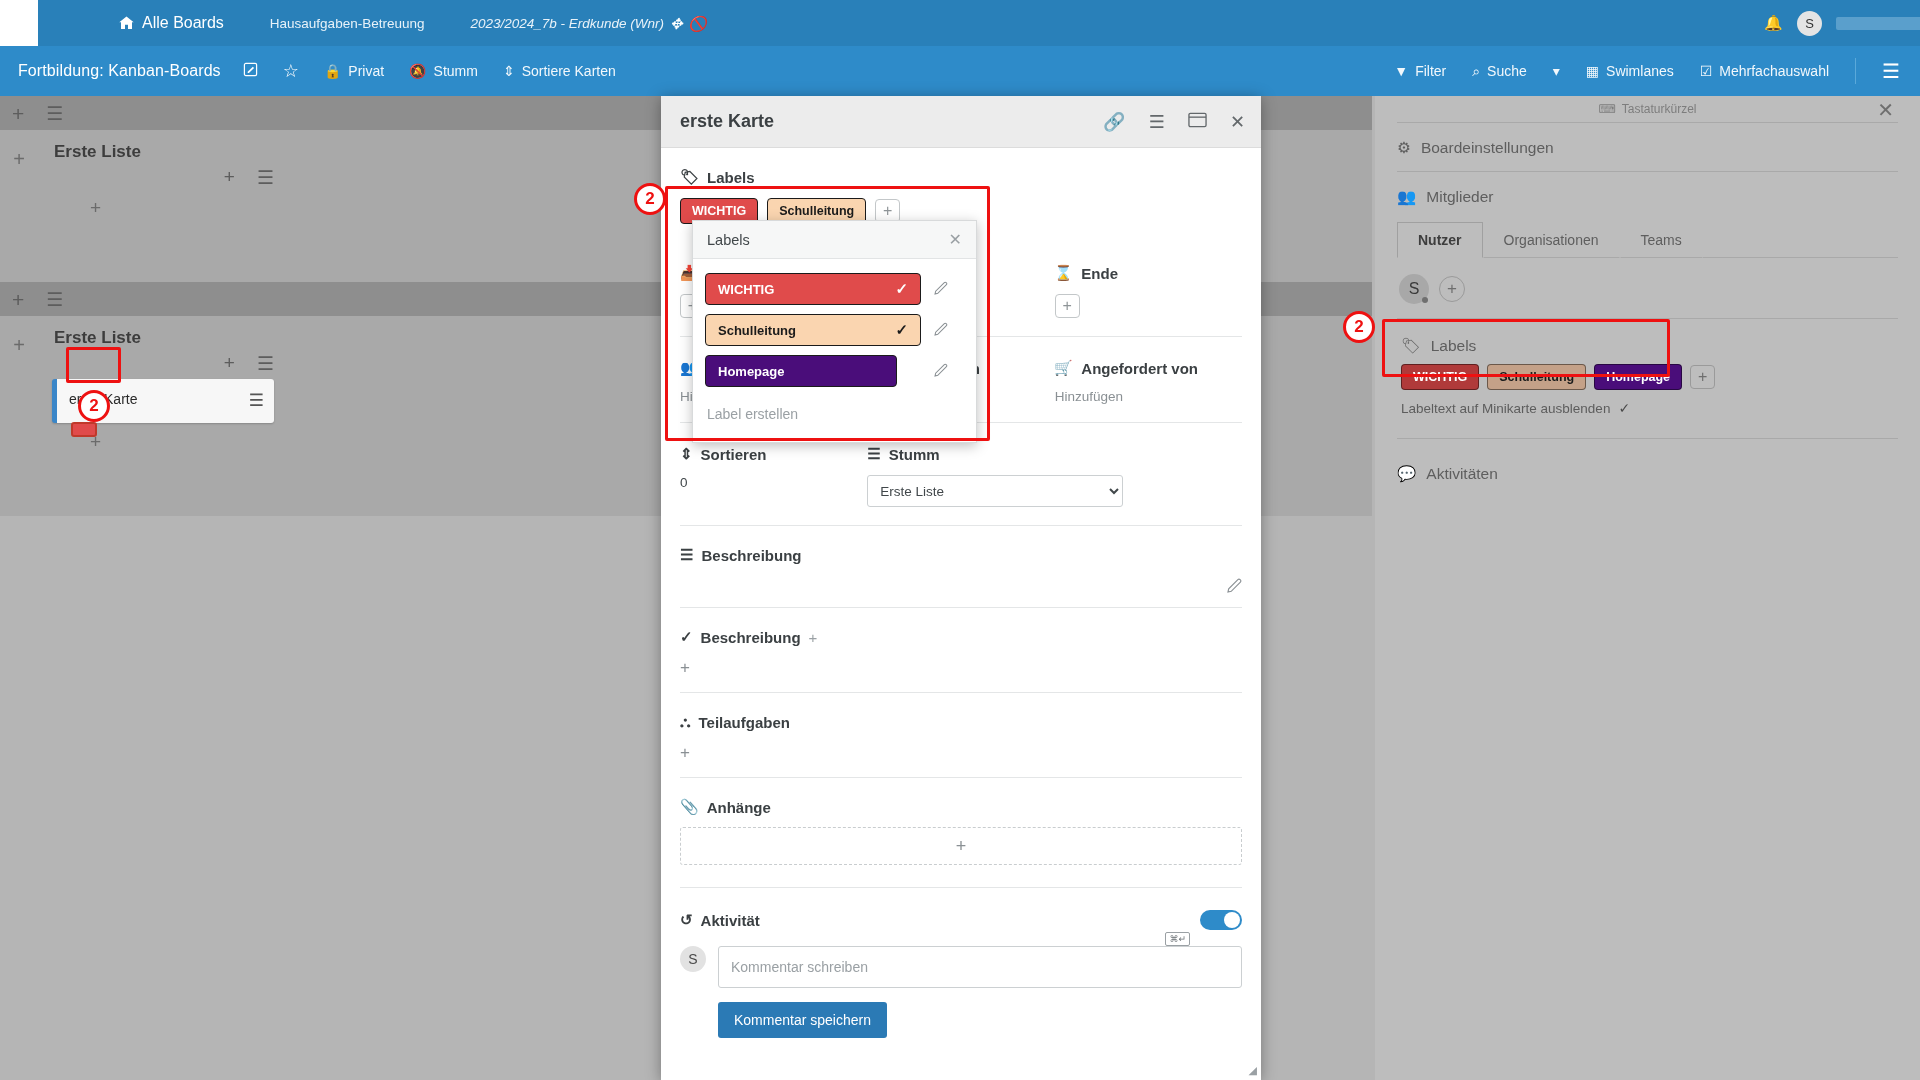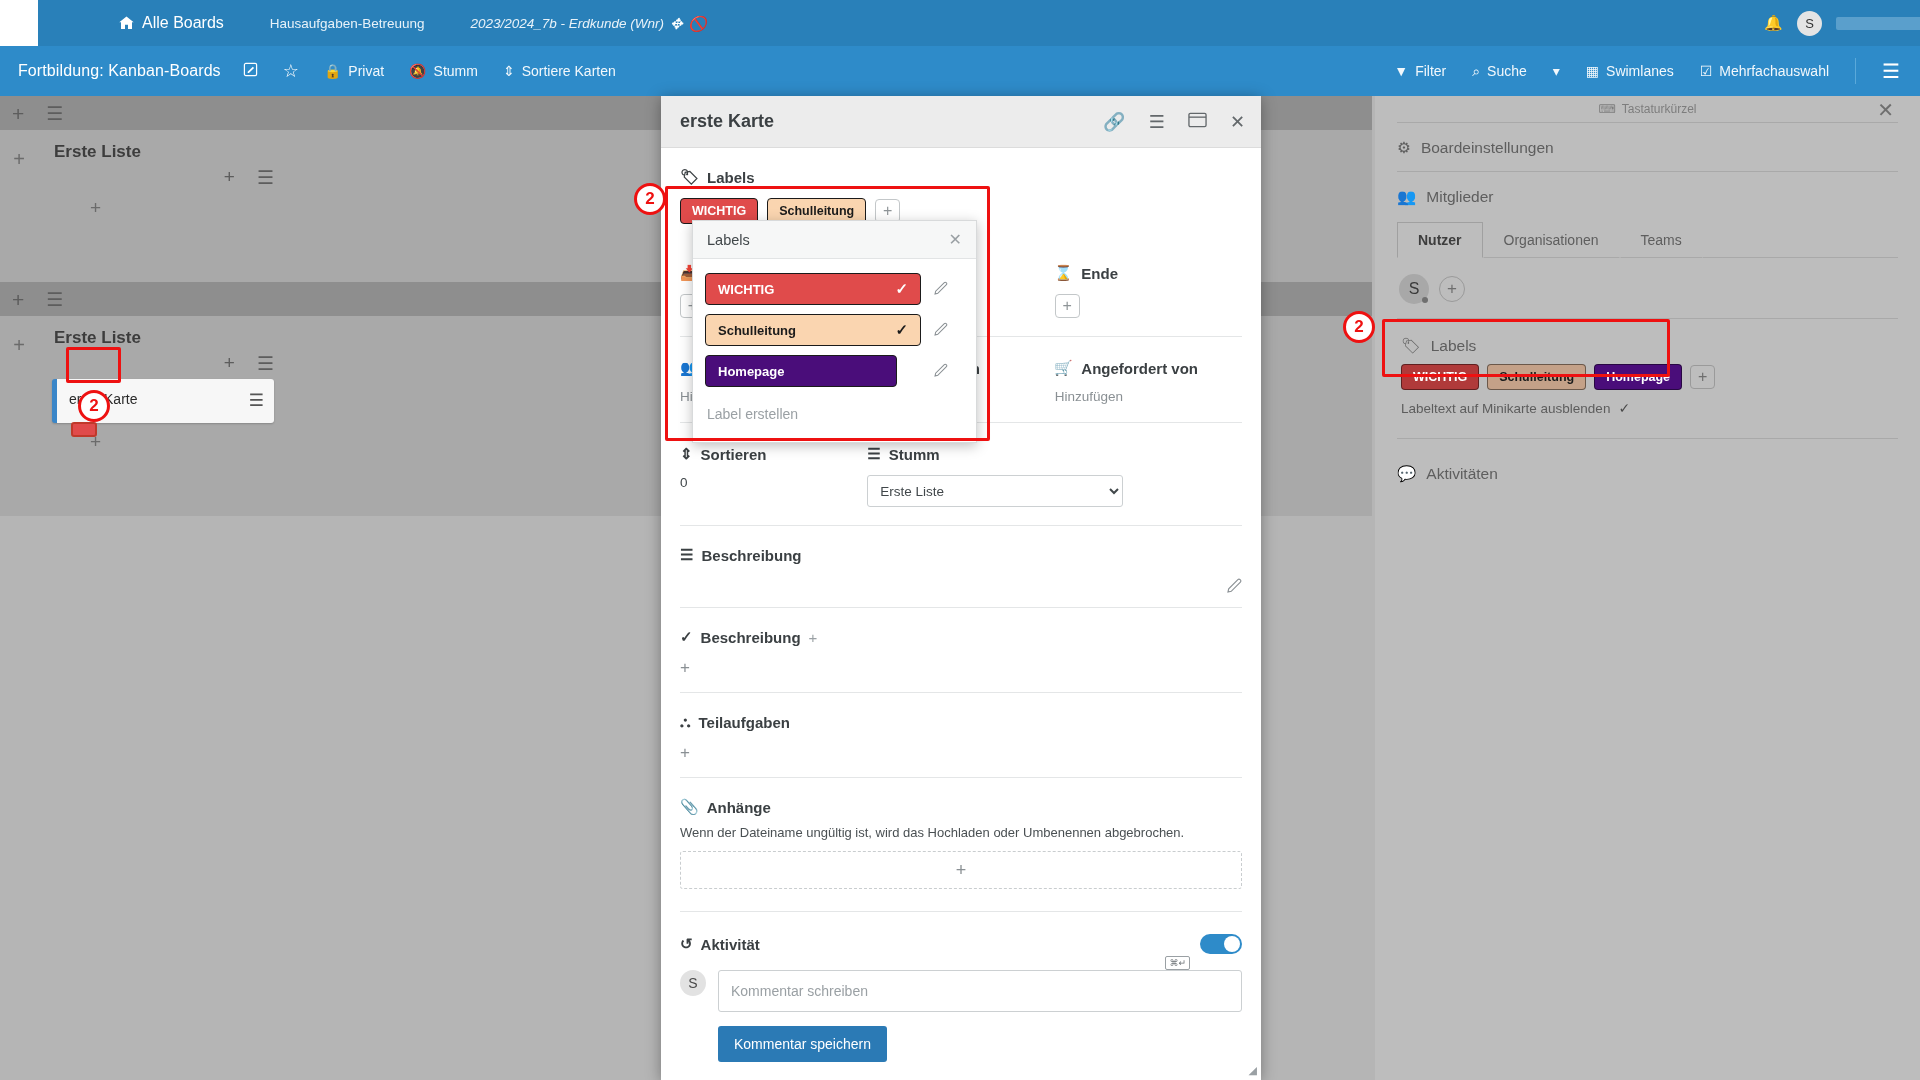--- a/index.html
+++ b/index.html
@@ -485,21 +485,20 @@
       </div>
       <div class="plus-under">+</div>
     </div>
     <div class="rule"></div>
 
     <div class="sec-block">
       <div class="sec-head">
         <span>📎</span>
         <span>Anhänge</span>
       </div>
-      <div class="attach-note">Wenn der Dateiname ungültig ist, wird das Hochladen oder Umbenennen abgebrochen.</div>
       <div class="dropzone">+</div>
     </div>
     <div class="rule" style="margin-top:8px;"></div>
 
     <div class="activity-head">
       <div class="sec-head">
         <span>↺</span>
         <span>Aktivität</span>
       </div>
       <div class="toggle"></div>

